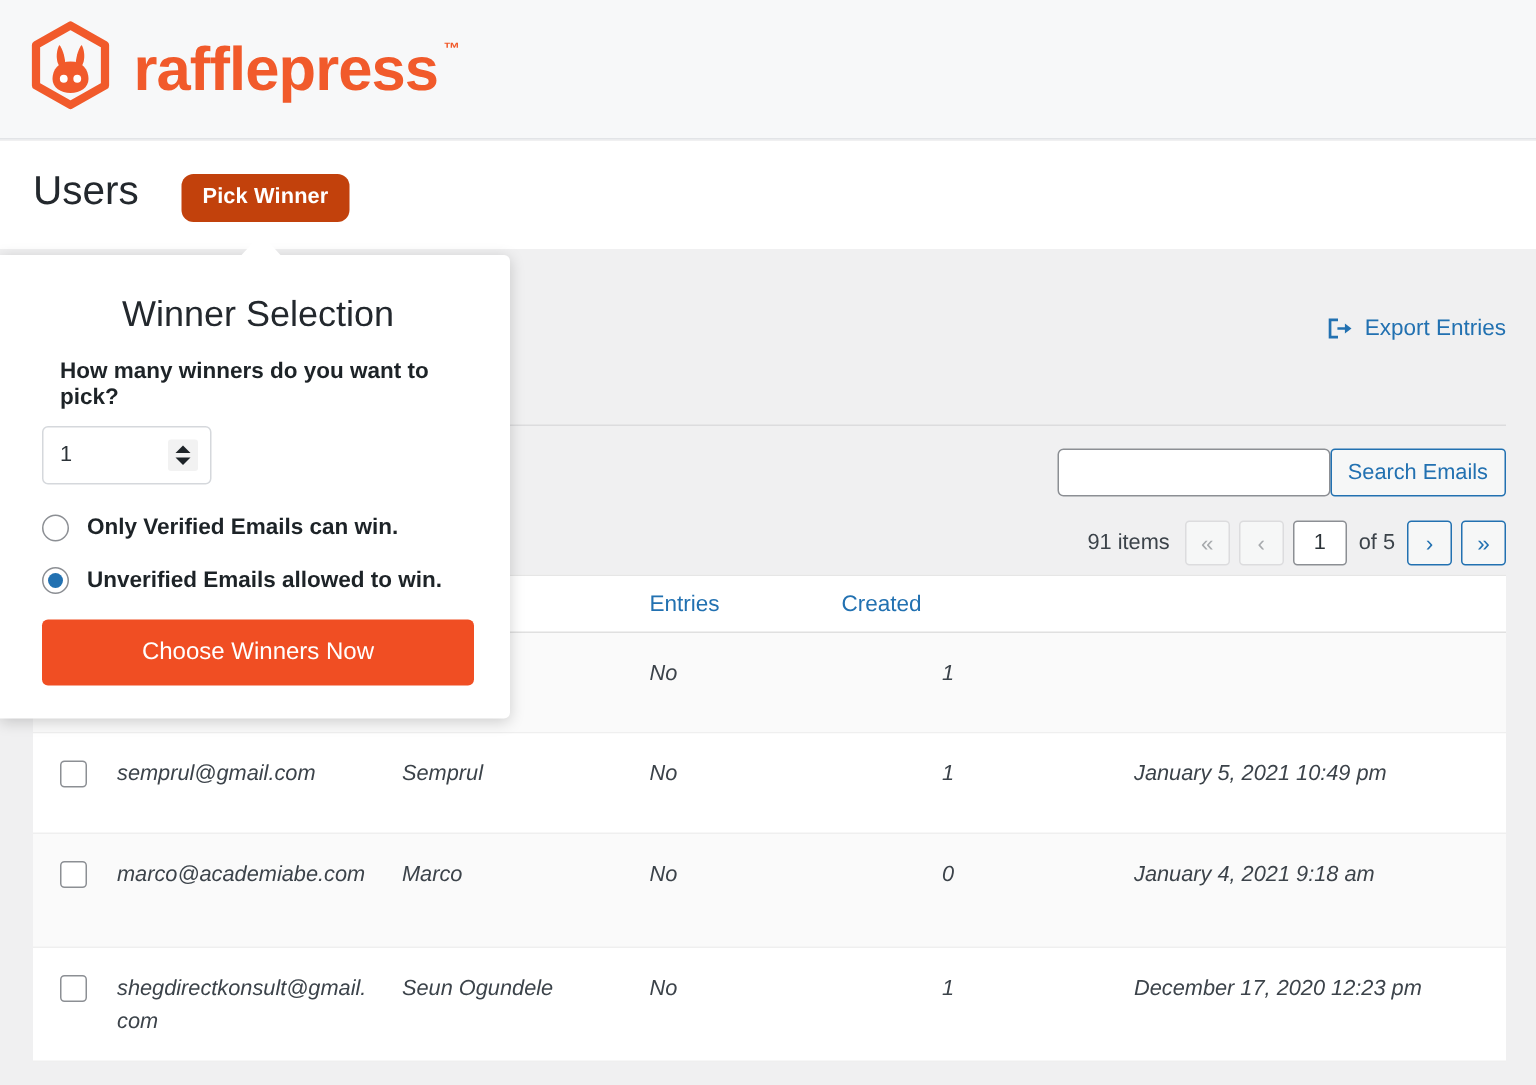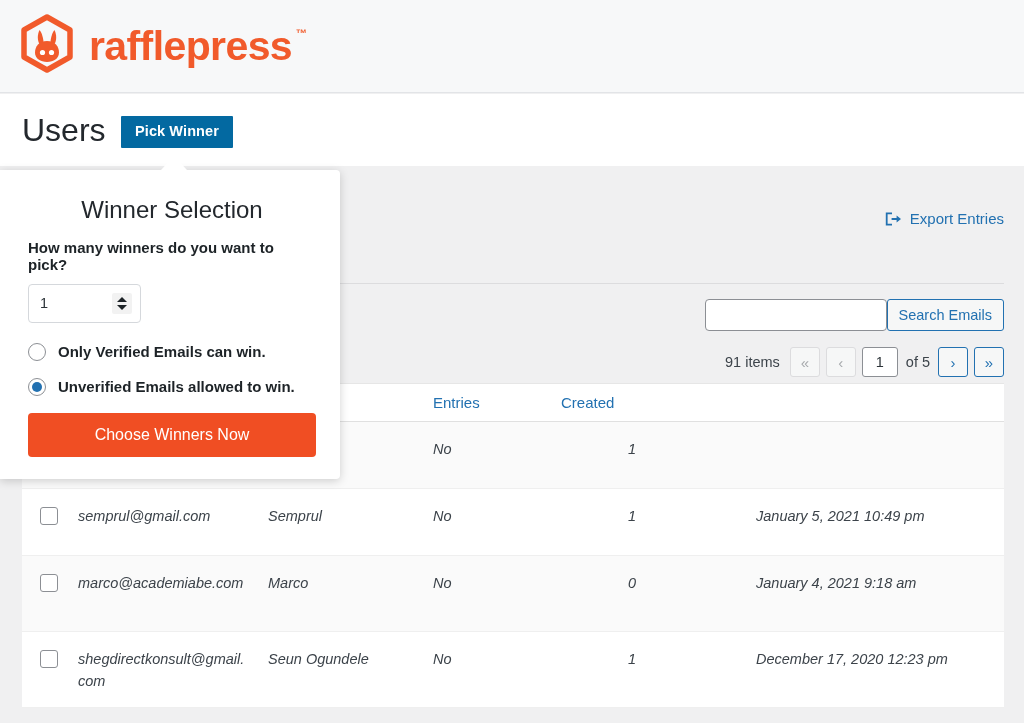--- a/index.html
+++ b/index.html
@@ -41,28 +41,28 @@
   }
 
   
   .titlebar {
     position: absolute; left: 0; top: 94px;
     width: 1024px; height: 72px;
     background: #ffffff;
   }
   .page-title {
     position: absolute; left: 22px; top: 17px;
-    font-size: 32px; color: #23282d; font-weight: 400;
+    font-size: 27px; color: #23282d; font-weight: 400;
     line-height: 1.2;
   }
   .pick-winner-btn {
     position: absolute; left: 121px; top: 116px;
-    background: #0369a1;
+    background: #c2410c;
     color: #ffffff;
-    border: none; border-radius: 1px;
+    border: none; border-radius: 8px;
     font-family: "Liberation Sans", sans-serif;
     font-size: 14.5px; font-weight: 700;
     padding: 8px 14px 9px 14px;
     cursor: pointer;
     line-height: 1;
     letter-spacing: .1px;
   }
 
   
   .content {
@@ -231,20 +231,21 @@
     z-index: 51;
   }
   .pop-title {
     font-size: 24px; color: #23282d; font-weight: 400;
     text-align: center; margin: 8px 0 14px 0;
     line-height: 1.2;
   }
   .pop-question {
     font-size: 15px; font-weight: 700; color: #1d2327;
     margin-bottom: 11px;
+    margin-left: 12px;
   }
   .numwrap { position: relative; width: 113px; height: 39px; margin-bottom: 20px; }
   .numinput {
     width: 113px; height: 39px;
     border: 1px solid #d5d8dc;
     border-radius: 4px;
     background: #fff;
     font-family: "Liberation Sans", sans-serif;
     font-size: 14.5px;
     color: #2c3338;

